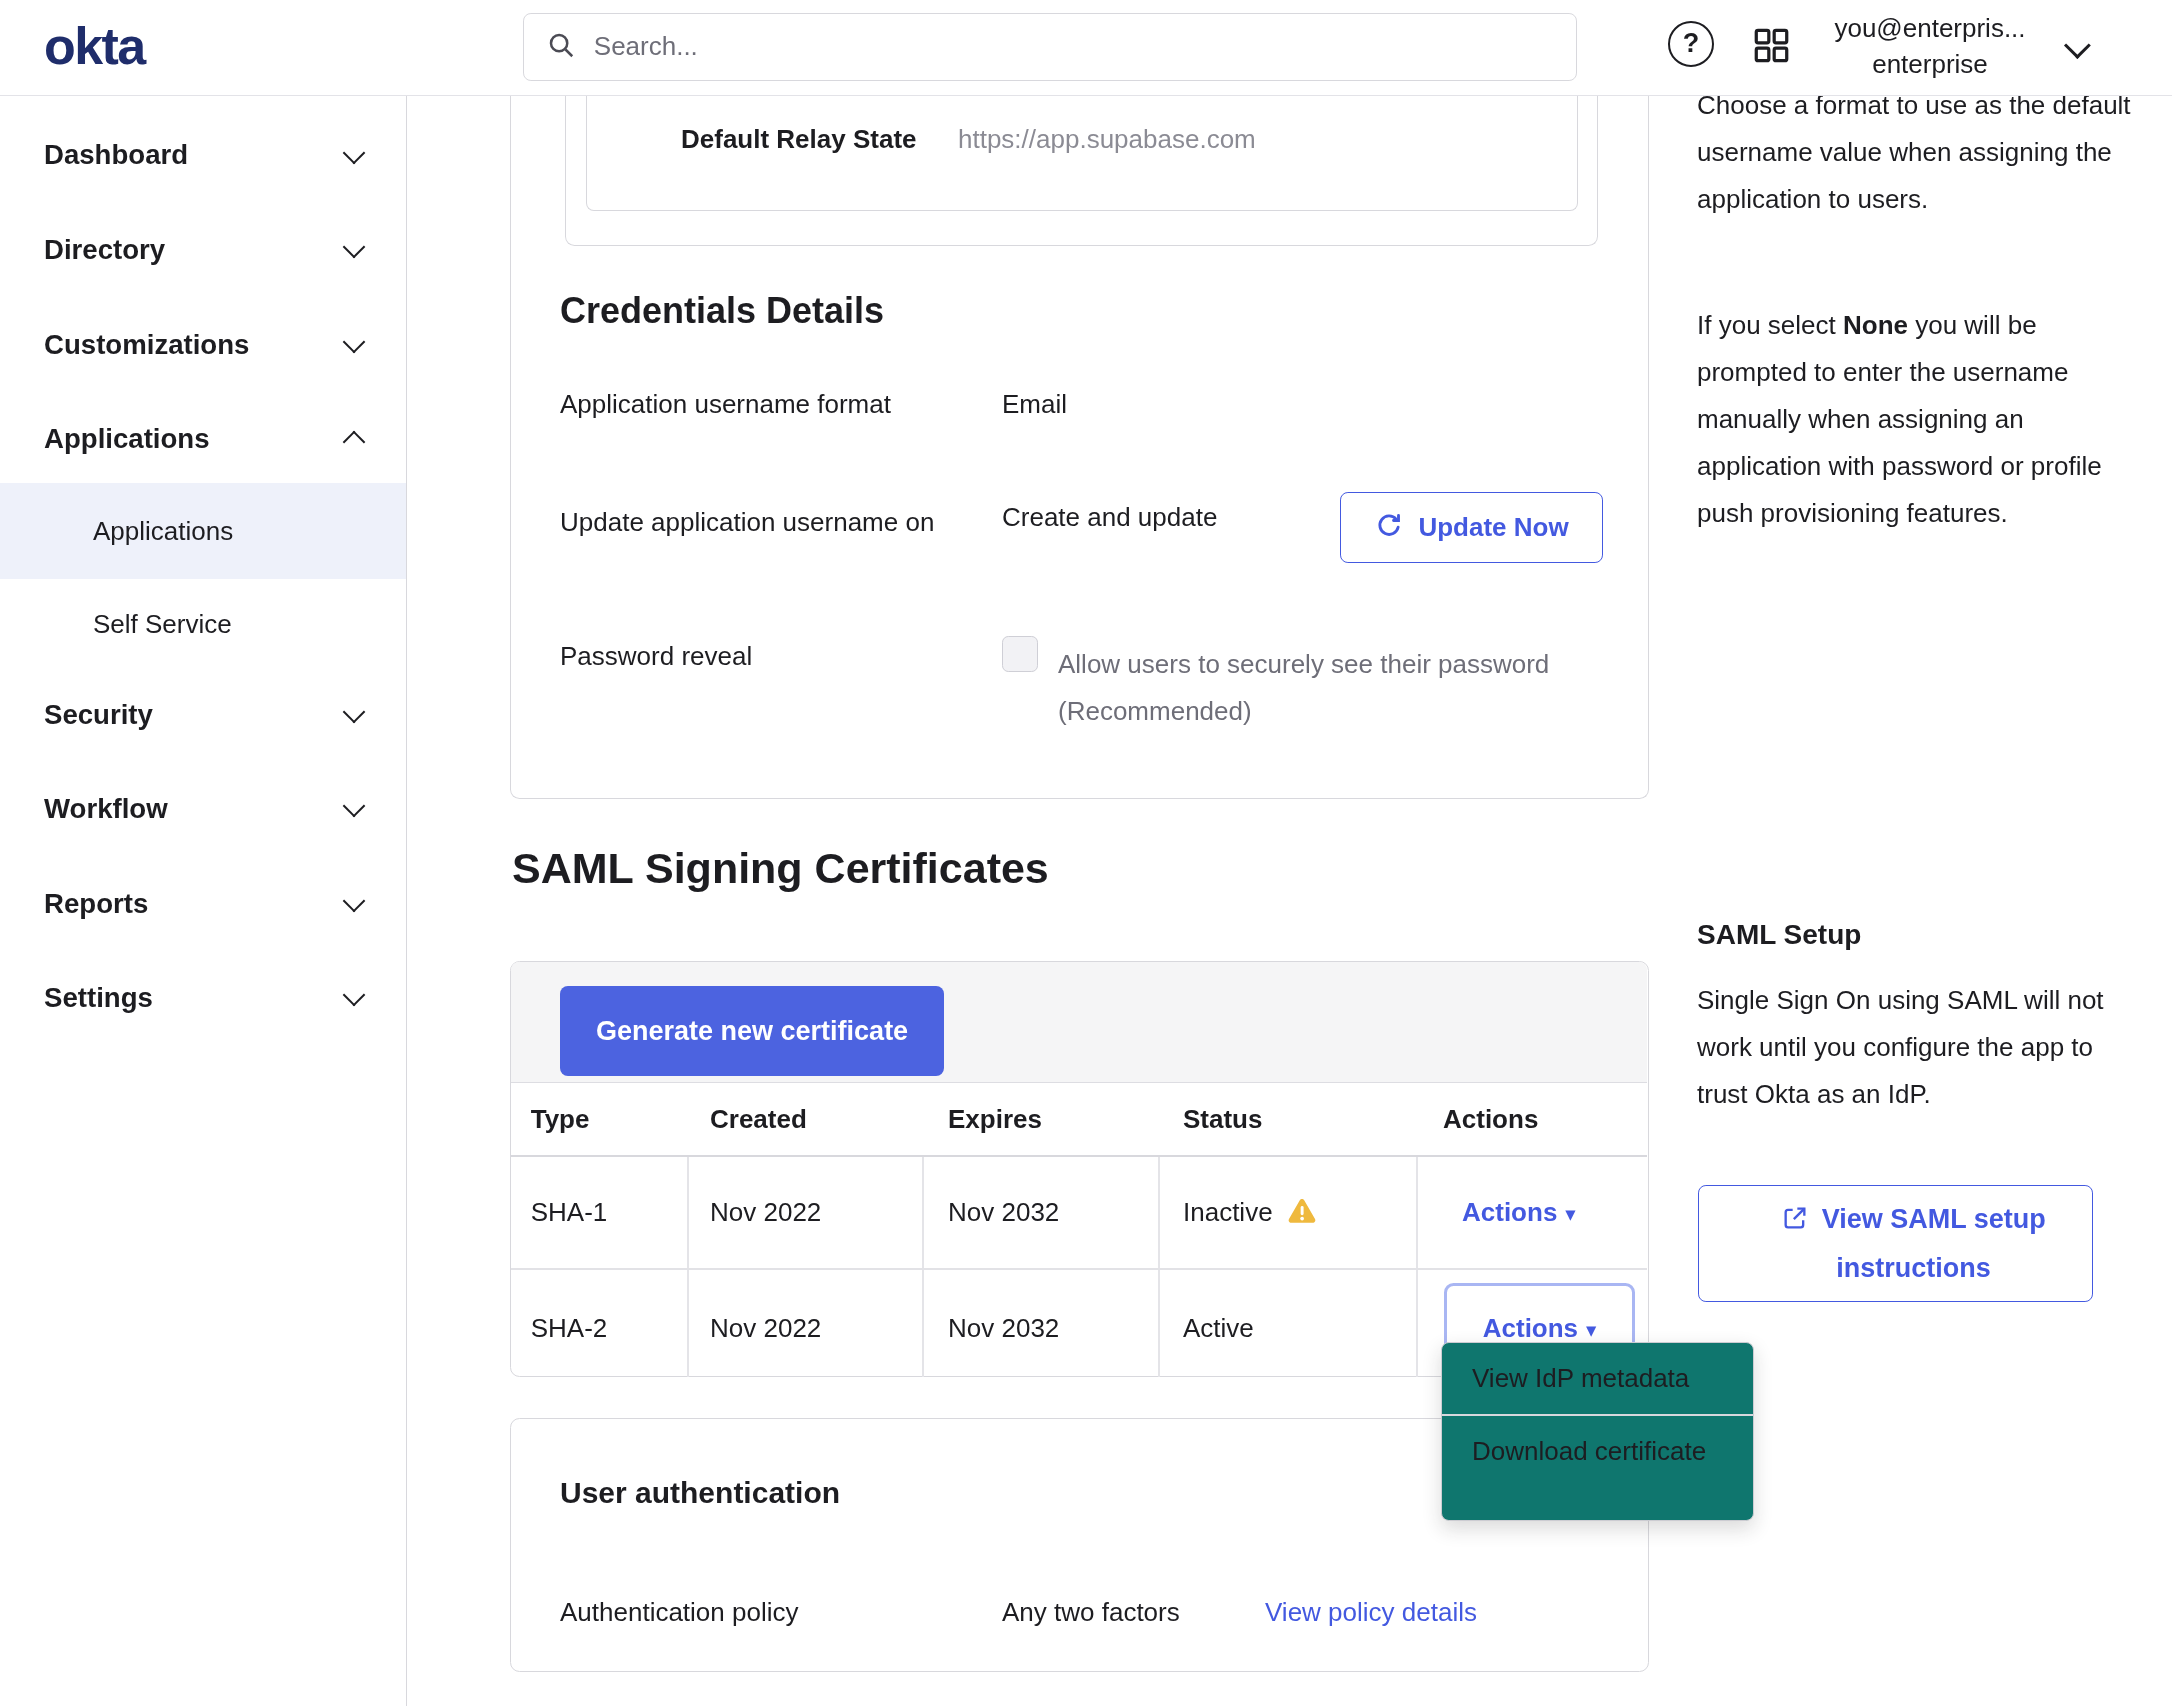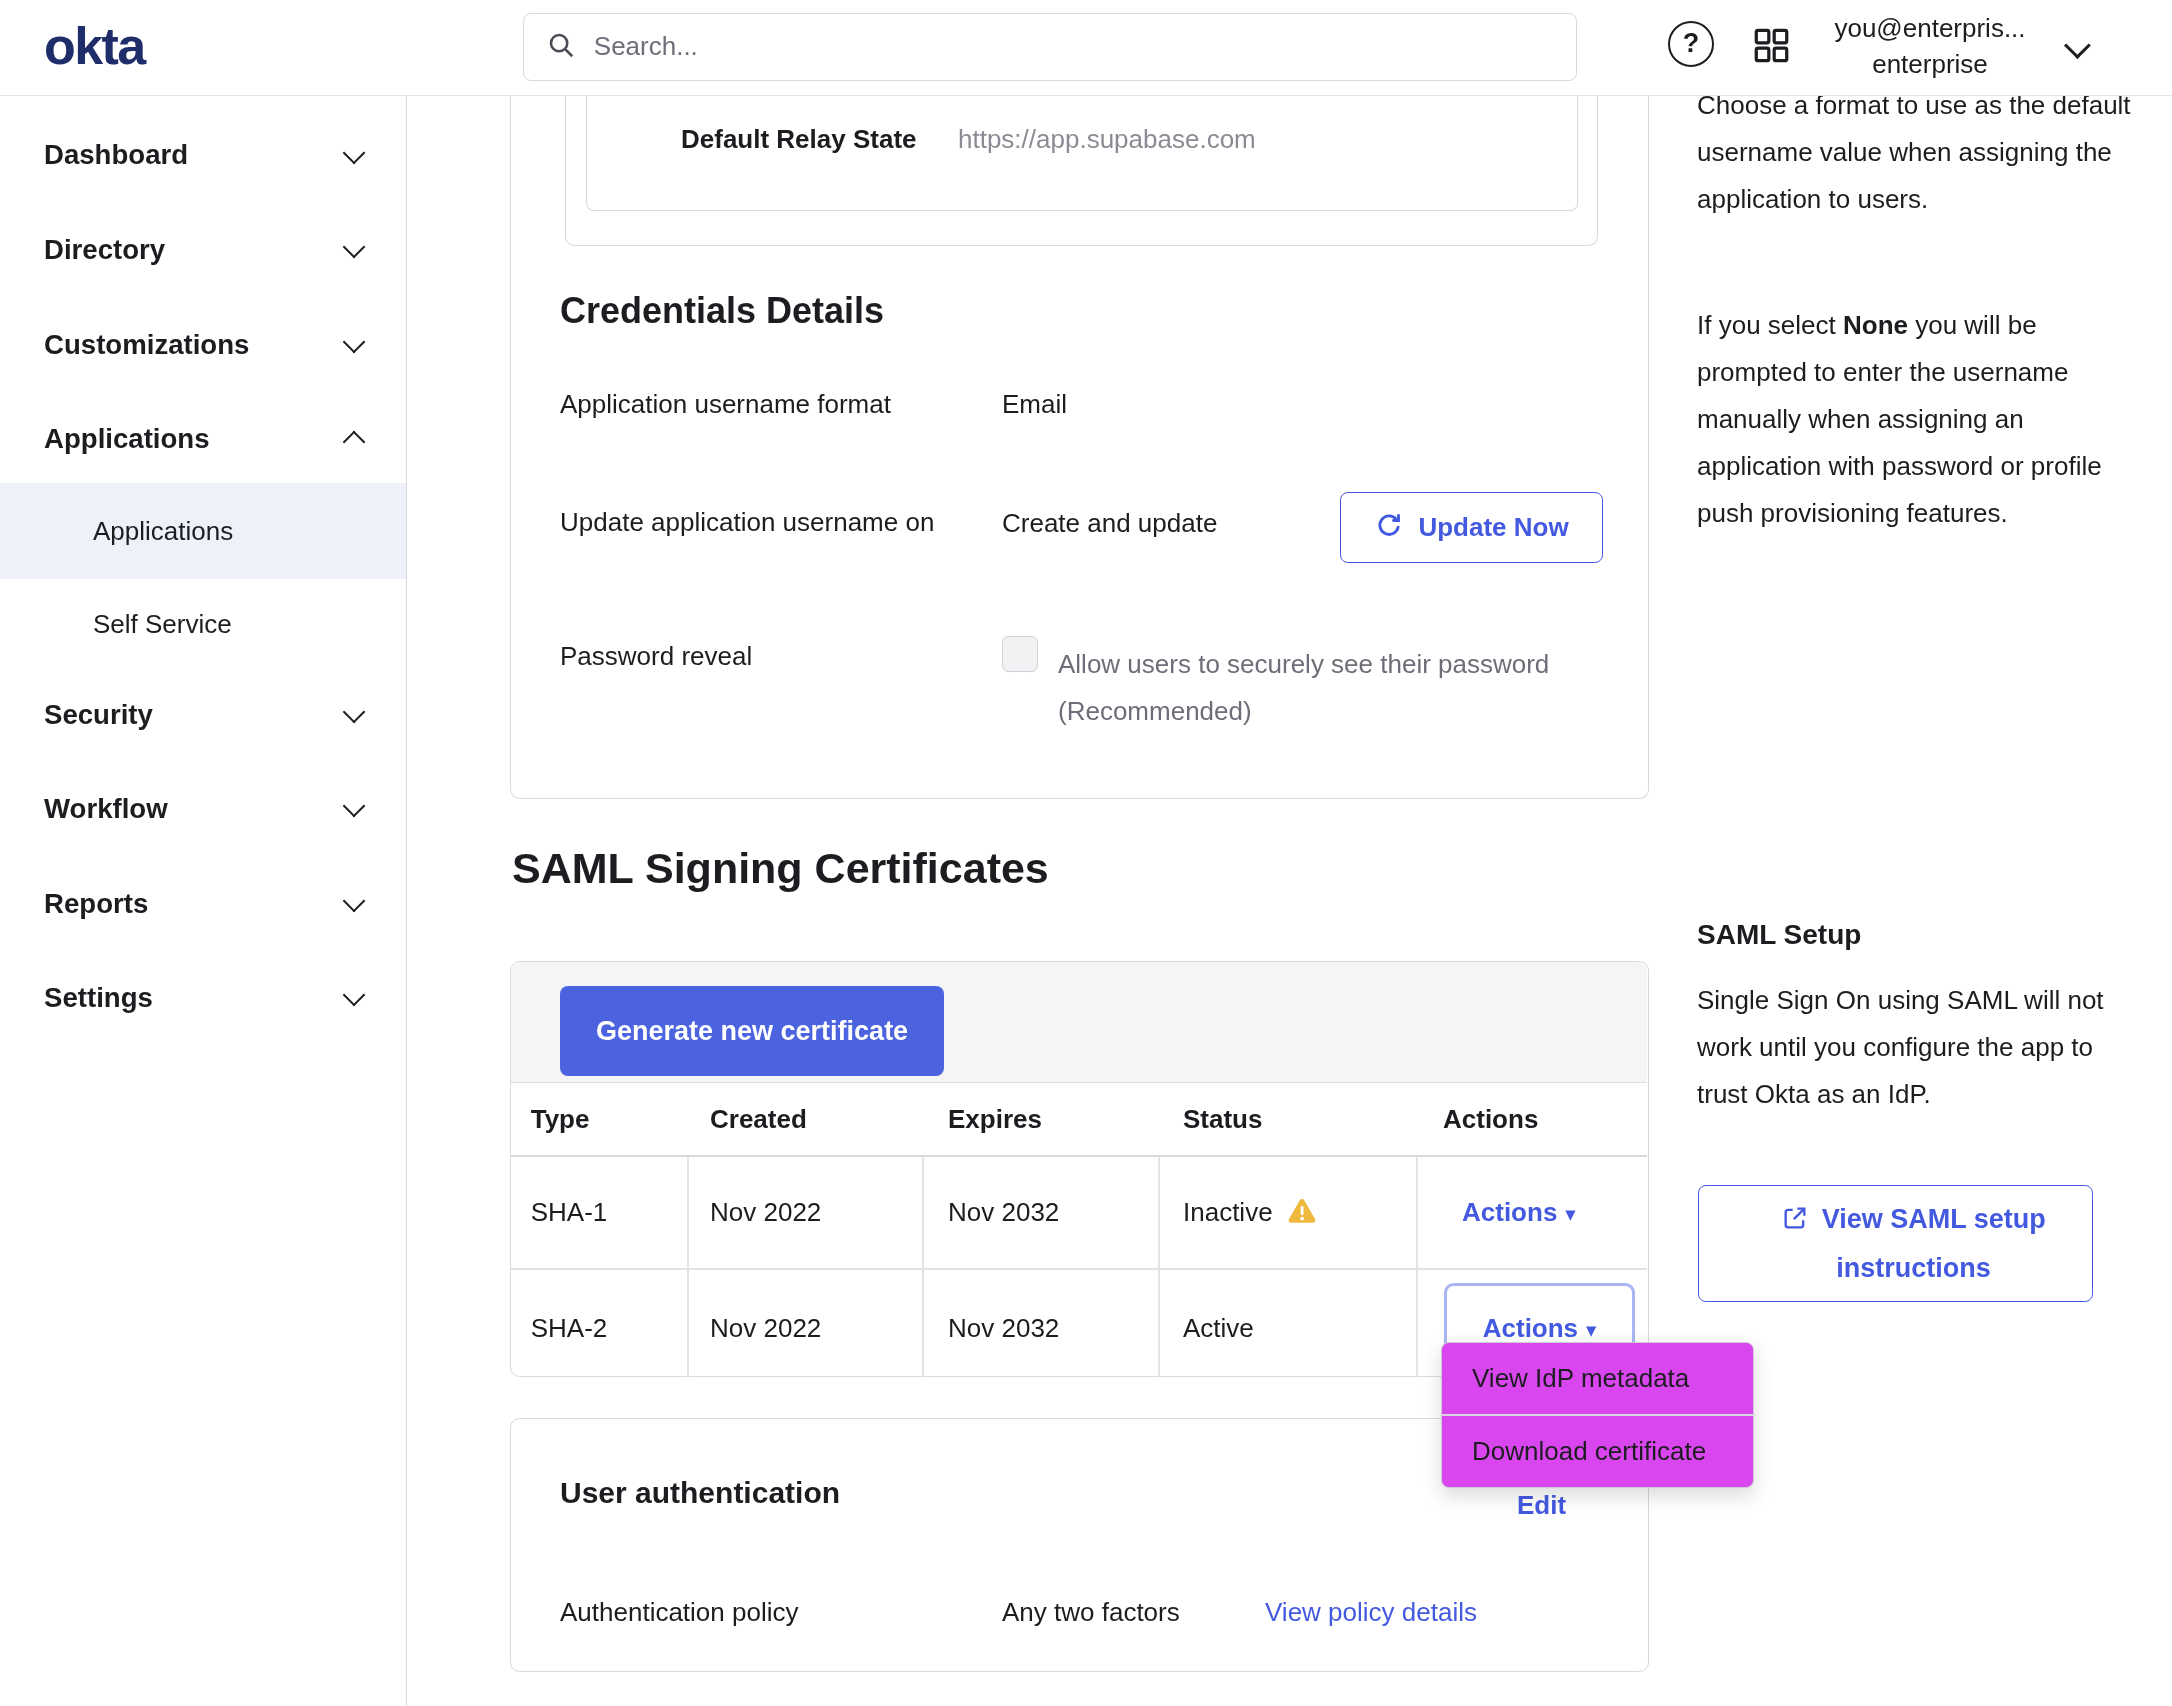--- a/index.html
+++ b/index.html
@@ -41,21 +41,21 @@
   #card-cred > *{position:absolute;}
   #certs-card > *{position:absolute;}
   #auth-card > *{position:absolute;}
 
   #gen-btn{left:49px;top:23.6px;height:74px;line-height:74px;padding:8px 36px;background:#4c63e0;border-radius:7.9px;color:#fff;font-size:27px;font-weight:700;}
   .col-divider{width:1.6px;background:#e4e4e8;top:195px;height:220px;}
   .row-border{left:0;width:1136px;height:1.6px;background:#e2e2e6;}
 
   #focus-ring{left:933px;top:321px;width:191px;height:90px;border:3.2px solid #a9b6f3;border-radius:9.5px;background:#fff;display:flex;align-items:center;justify-content:center;box-sizing:border-box;}
 
-  #dropdown{position:absolute;left:1441px;top:1342px;width:313px;height:146px;background:#d946ef;border:1.6px solid #cccccd2;border:1.6px solid #ccccd2;border-radius:7.9px;box-shadow:0 7.9px 19px rgba(29,29,33,0.16);z-index:50;box-sizing:border-box;overflow:hidden;}
+  #dropdown{position:absolute;left:1441px;top:1342px;width:313px;height:179px;background:#0f766e;border:1.6px solid #cccccd2;border:1.6px solid #ccccd2;border-radius:7.9px;box-shadow:0 7.9px 19px rgba(29,29,33,0.16);z-index:50;box-sizing:border-box;overflow:hidden;}
   .menu-item{height:71px;line-height:71px;padding-left:30px;font-size:26px;color:#1d1d21;cursor:pointer;}
   #menu-divider{height:1.6px;background:#d8d8dd;width:100%;}
 
   
   .rail-text{position:absolute;left:1697px;width:437px;font-size:26px;line-height:47px;color:#1d1d21;}
   #setup-btn{position:absolute;left:1698px;top:1185px;width:395px;height:117px;border:1.6px solid #4359e0;border-radius:7.9px;box-sizing:border-box;display:flex;align-items:center;justify-content:center;background:#fff;padding-left:36px;}
   #setup-btn .btn-text{width:331px;text-align:center;font-size:27px;font-weight:600;line-height:49px;color:#4359e0;}
   #setup-btn svg{vertical-align:-4.7px;margin-right:12.6px;}
 
   #update-btn{left:829px;top:396px;width:263px;height:71px;border:1.6px solid #4359e0;border-radius:7.9px;box-sizing:border-box;display:flex;align-items:center;justify-content:center;gap:14px;background:#fff;}
@@ -141,21 +141,21 @@
     <div class="card cut-top" style="left:75px;top:-1.6px;width:992px;height:117px;border-radius:0 0 7.9px 7.9px;position:absolute;"></div>
     <span class="lbl semibold" style="left:170px;top:28px;">Default Relay State</span>
     <span class="lbl" style="left:447px;top:28px;color:#8b8b94;">https://app.supabase.com</span>
 
     <div style="left:49px;top:194px;font-size:36px;font-weight:700;">Credentials Details</div>
 
     <span class="lbl" style="left:49px;top:293px;">Application username format</span>
     <span class="lbl" style="left:491px;top:293px;">Email</span>
 
     <span class="lbl" style="left:49px;top:403px;width:473px;line-height:47px;display:block;">Update application username on</span>
-    <span class="lbl" style="left:491px;top:406px;margin-top:6px;">Create and update</span>
+    <span class="lbl" style="left:491px;top:406px;">Create and update</span>
     <div id="update-btn">
       <span>
         <svg width="30" height="30" viewBox="0 0 24 24" fill="none" stroke="#4359e0" stroke-width="2.3" stroke-linecap="round">
             <path d="M19.3 13a7.4 7.4 0 1 1-1.6-6.5"></path>
             <path d="M19.6 3.6v4h-4"></path>
           </svg>
       </span>
       <span class="link">Update Now</span>
     </div>
 

